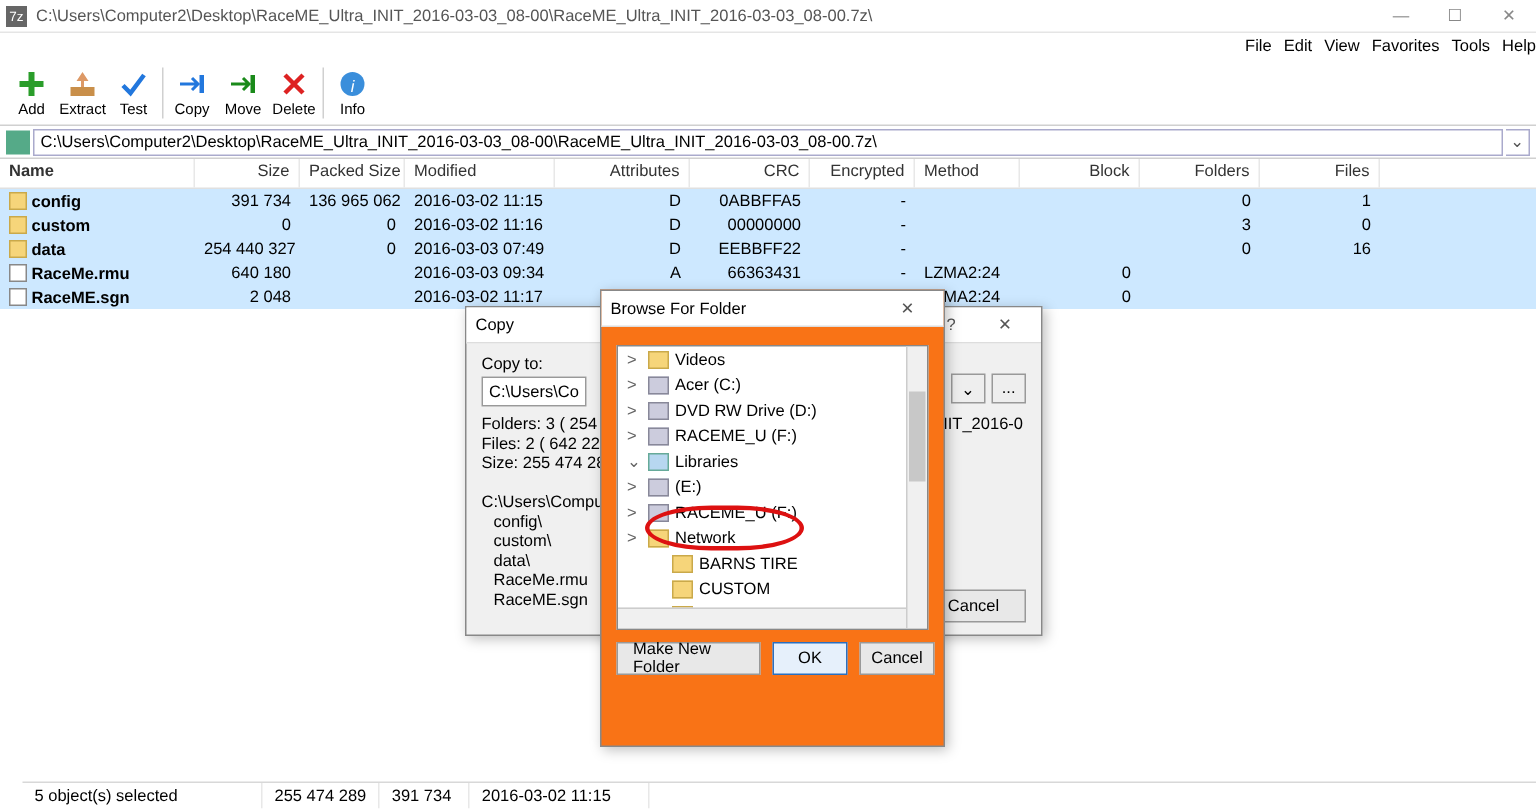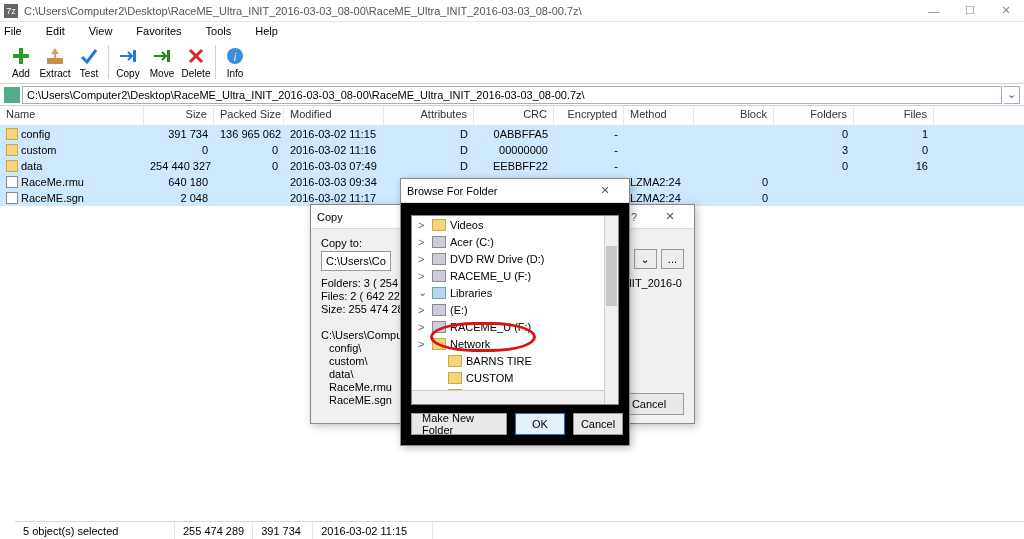--- a/index.html
+++ b/index.html
@@ -6,21 +6,21 @@
 body { background: #fff; width: 1024px; height: 539px; overflow: hidden; position: relative; color: #000; }
 
 
 .titlebar { height: 22px; background: #fff; display: flex; align-items: center; padding-left: 4px; border-bottom: 1px solid #e5e5e5; }
 .titlebar .appicon { width: 14px; height: 14px; background: #666; margin-right: 6px; display: flex; align-items: center; justify-content: center; color:#fff; font-size:9px;}
 .titlebar .title { flex: 1; color: #555; font-size: 11px; }
 .titlebar .winbtns { display: flex; }
 .titlebar .winbtn { width: 36px; height: 22px; display: flex; align-items: center; justify-content: center; color: #888; }
 
 
-.menubar { height: 18px; display: flex; align-items: center; padding-left: 4px; gap: 24px; }
+.menubar { height: 18px; display: flex; align-items: center; padding-left: 4px; gap: 8px; justify-content: flex-end; }
 .menubar span { color: #000; }
 
 
 .toolbar { height: 44px; display: flex; align-items: center; padding-left: 4px; border-bottom: 1px solid #d0d0d0; }
 .toolbtn { width: 34px; display: flex; flex-direction: column; align-items: center; gap: 1px; }
 .toolbtn .ico { width: 22px; height: 22px; display:flex; align-items:center; justify-content:center; }
 .toolbtn .lbl { font-size: 10px; color: #000; }
 .tsep { width: 1px; height: 34px; background: #d0d0d0; margin: 0 2px; }
 
 
@@ -28,21 +28,21 @@
 .pathbar .pico { width:16px; height:16px; background:#5a8; }
 .pathbar input { flex:1; border:1px solid #aac; height:18px; padding:0 4px; font-size:11px; }
 .pathbar .drop { width:16px; height:18px; border:1px solid #aac; border-left:none; display:flex; align-items:center; justify-content:center; color:#555;}
 
 
 .listhdr { height: 20px; display: flex; border-bottom: 1px solid #e0e0e0; background:#fff; }
 .listhdr > div { border-right: 1px solid #e8e8e8; padding: 2px 6px; color:#333; white-space:nowrap; overflow:hidden; }
 .filerow { height: 16px; display: flex; align-items:center; }
 .filerow.sel { background: #cde8ff; }
 .filerow > div { padding: 0 6px; white-space:nowrap; overflow:hidden; text-overflow:clip; }
-.col-name { width: 144px; text-align:left; }
+.col-name { width: 130px; text-align:left;font-weight:bold; }
 .col-size { width: 70px; text-align:right; }
 .col-psize { width: 70px; text-align:right; }
 .col-mod { width: 100px; text-align:left; }
 .col-attr { width: 90px; text-align:right; }
 .col-crc { width: 80px; text-align:right; }
 .col-enc { width: 70px; text-align:right; }
 .col-method { width: 70px; text-align:left; }
 .col-block { width: 80px; text-align:right; }
 .col-folders { width: 80px; text-align:right; }
 .col-files { width: 80px; text-align:right; }
@@ -64,21 +64,21 @@
 .dlg input[type=text] { width: 100%; height:20px; border:1px solid #999; background:#fff; padding:0 4px; }
 .dlg .smallbtn { height:20px; min-width:20px; border:1px solid #999; background:#eee; display:inline-flex; align-items:center; justify-content:center; padding:0 6px;}
 .dlg .btn { height:22px; min-width:70px; border:1px solid #999; background:#e8e8e8; display:inline-flex; align-items:center; justify-content:center; padding:0 10px;}
 .dlg .ok { border:1px solid #2a6fbf; background:#e6f0fb;text-align:center; }
 
 .copydlg { top:204px; left:310px; width:385px; height:220px; }
 .copydlg .info { font-size:11px; line-height:13px; color:#000; margin-top:6px;}
 .copydlg .btnrow { position:absolute; right:10px; bottom:8px; display:flex; gap:8px; }
 
 
-.browsedlg { top:178px; left:400px; width:230px; height:268px; background:#000000; }
+.browsedlg { top:193px; left:400px; width:230px; height:305px; background:#f97316; }
 .browsedlg .tree { background:#fff; border:1px solid #888; height:190px; margin-top:4px; overflow:hidden; position:relative;}
 .browsedlg .tree .scroll { position:absolute; right:0; top:0; bottom:0; width:14px; background:#f0f0f0; border-left:1px solid #ccc;}
 .browsedlg .tree .scroll .thumb { position:absolute; left:1px; right:1px; top:30px; height:60px; background:#c8c8c8;}
 .browsedlg .tree .hbar { position:absolute; left:0; right:14px; bottom:0; height:14px; background:#f0f0f0; border-top:1px solid #ccc;}
 .tree-item { display:flex; align-items:center; height:17px; padding-left:6px; gap:4px; }
 .tree-item .exp { width:10px; color:#666; }
 .tree-item .tico { width:14px; height:12px; }
 .tico.fld { background:#f6d57a; border:1px solid #caa94a;}
 .tico.drv { background:#ccd; border:1px solid #889;}
 .tico.lib { background:#b7d7f0; border:1px solid #6a9;}

